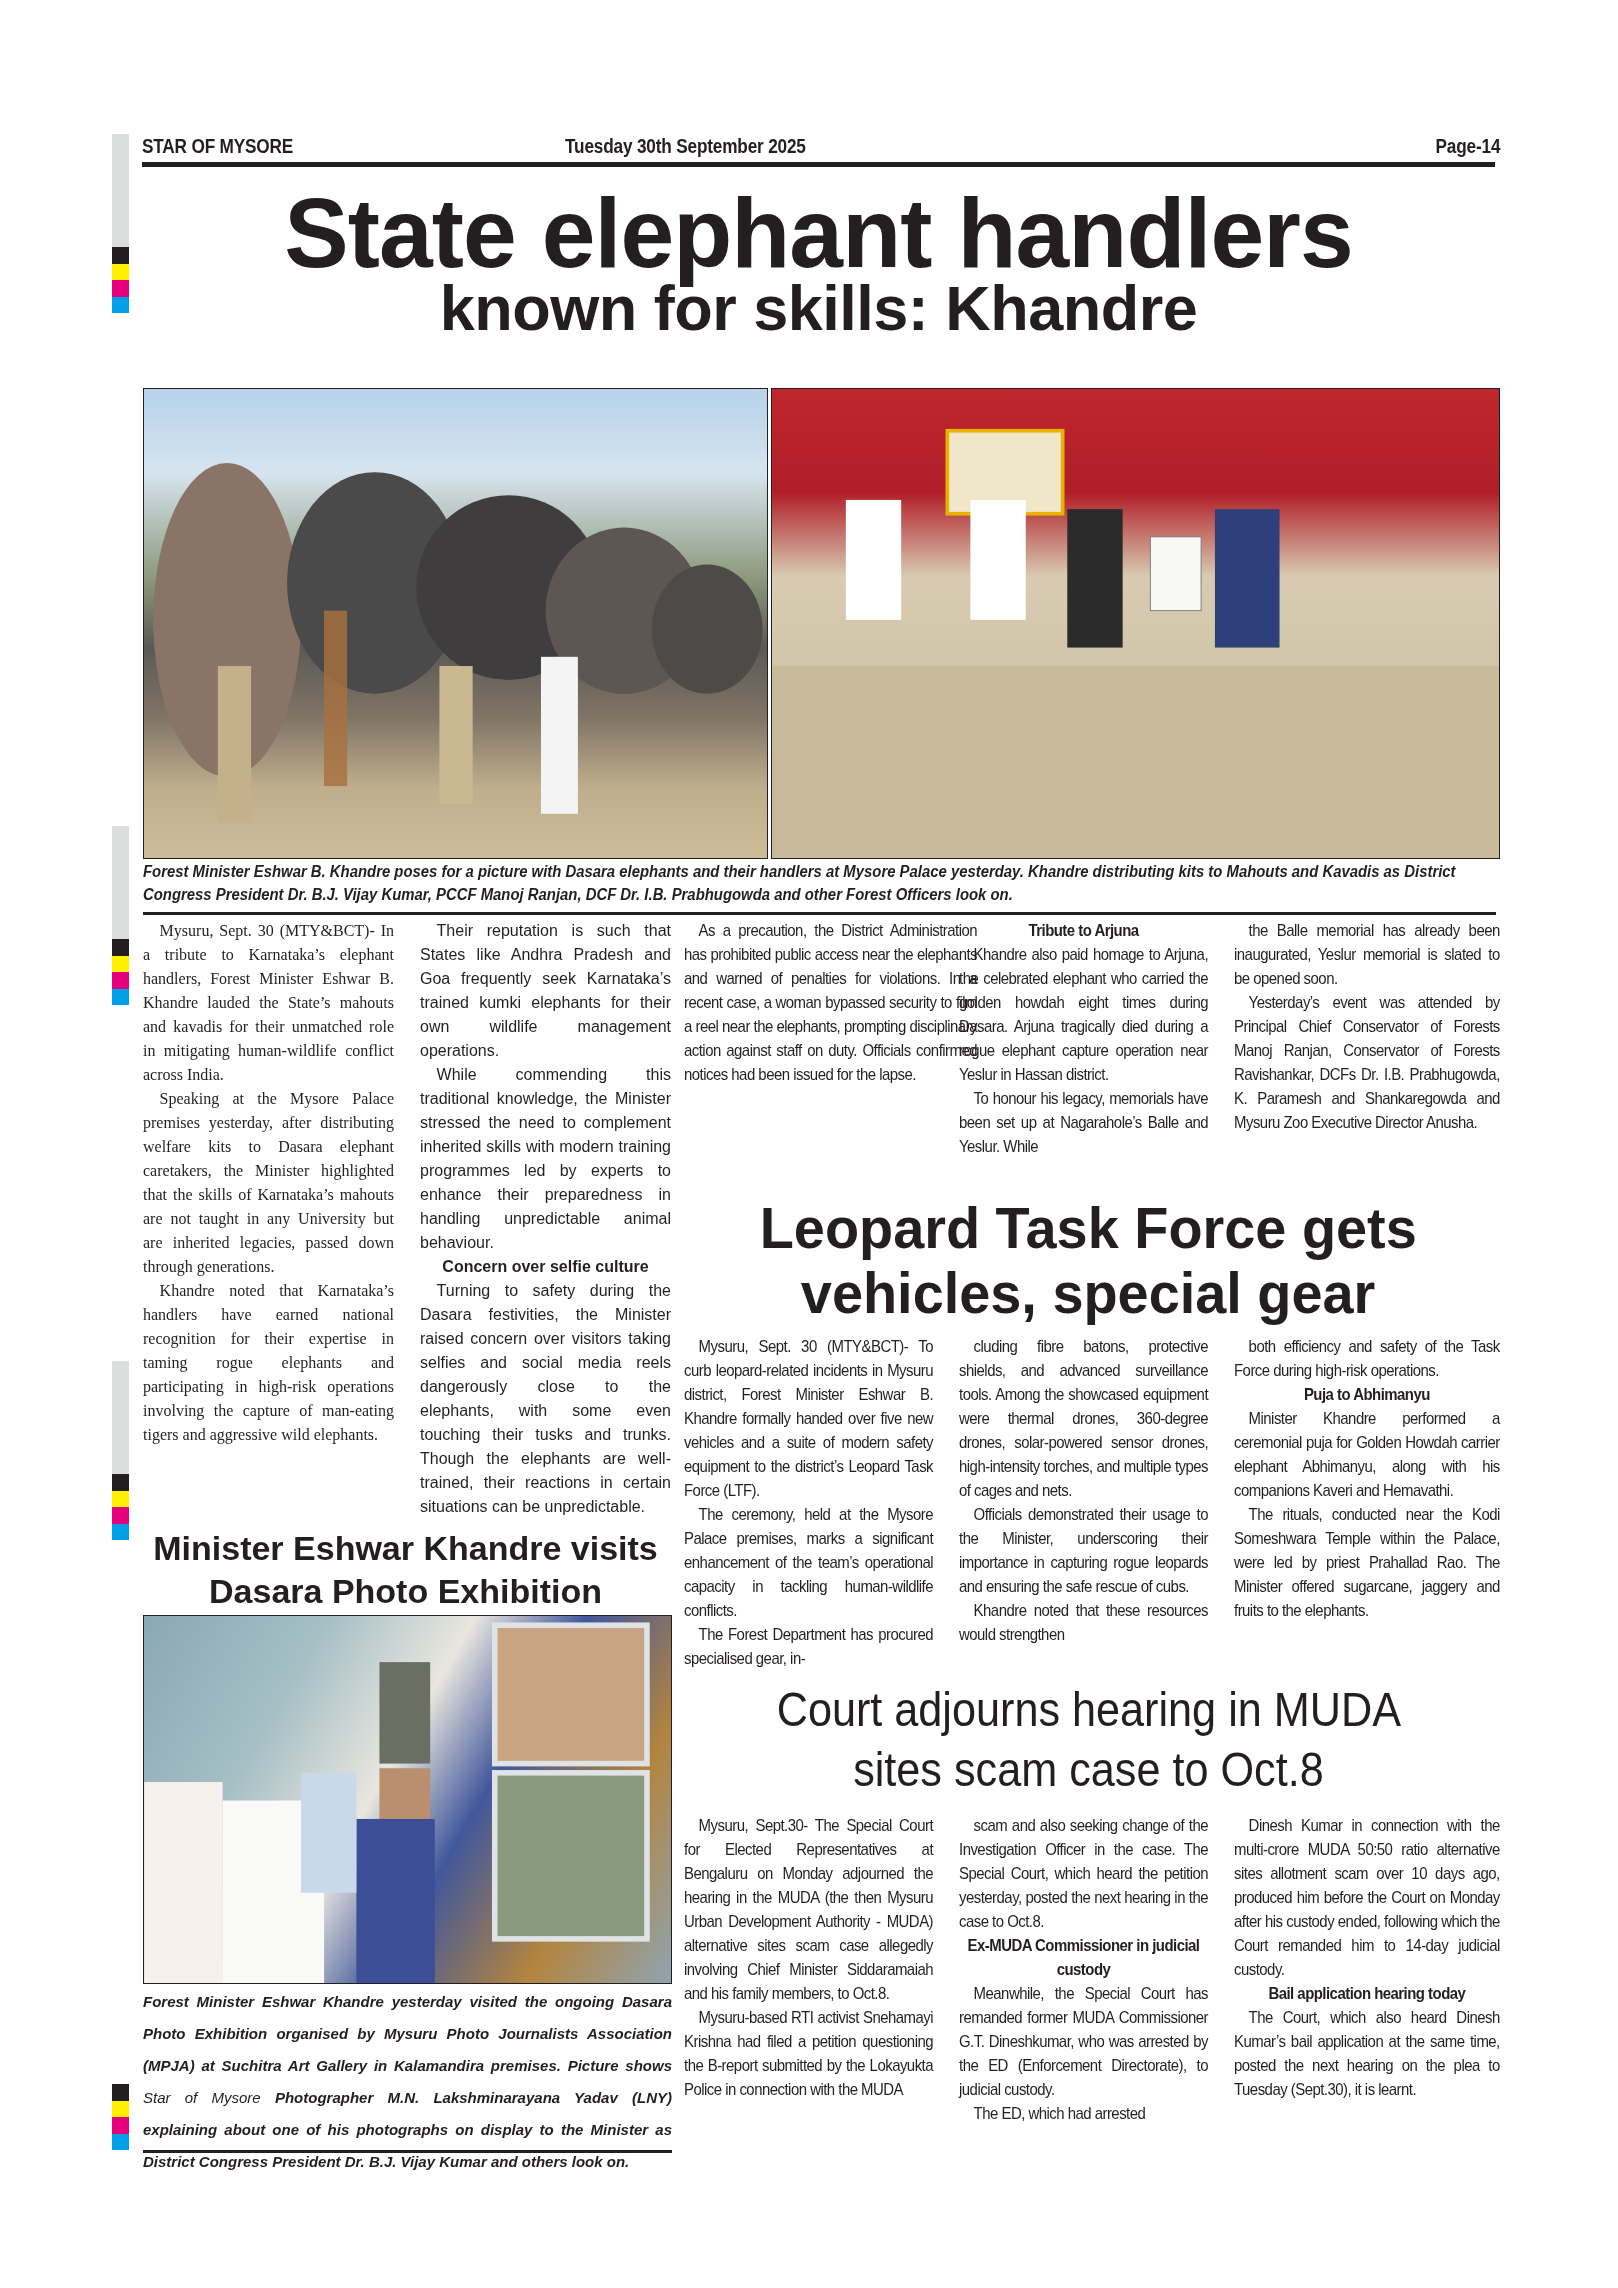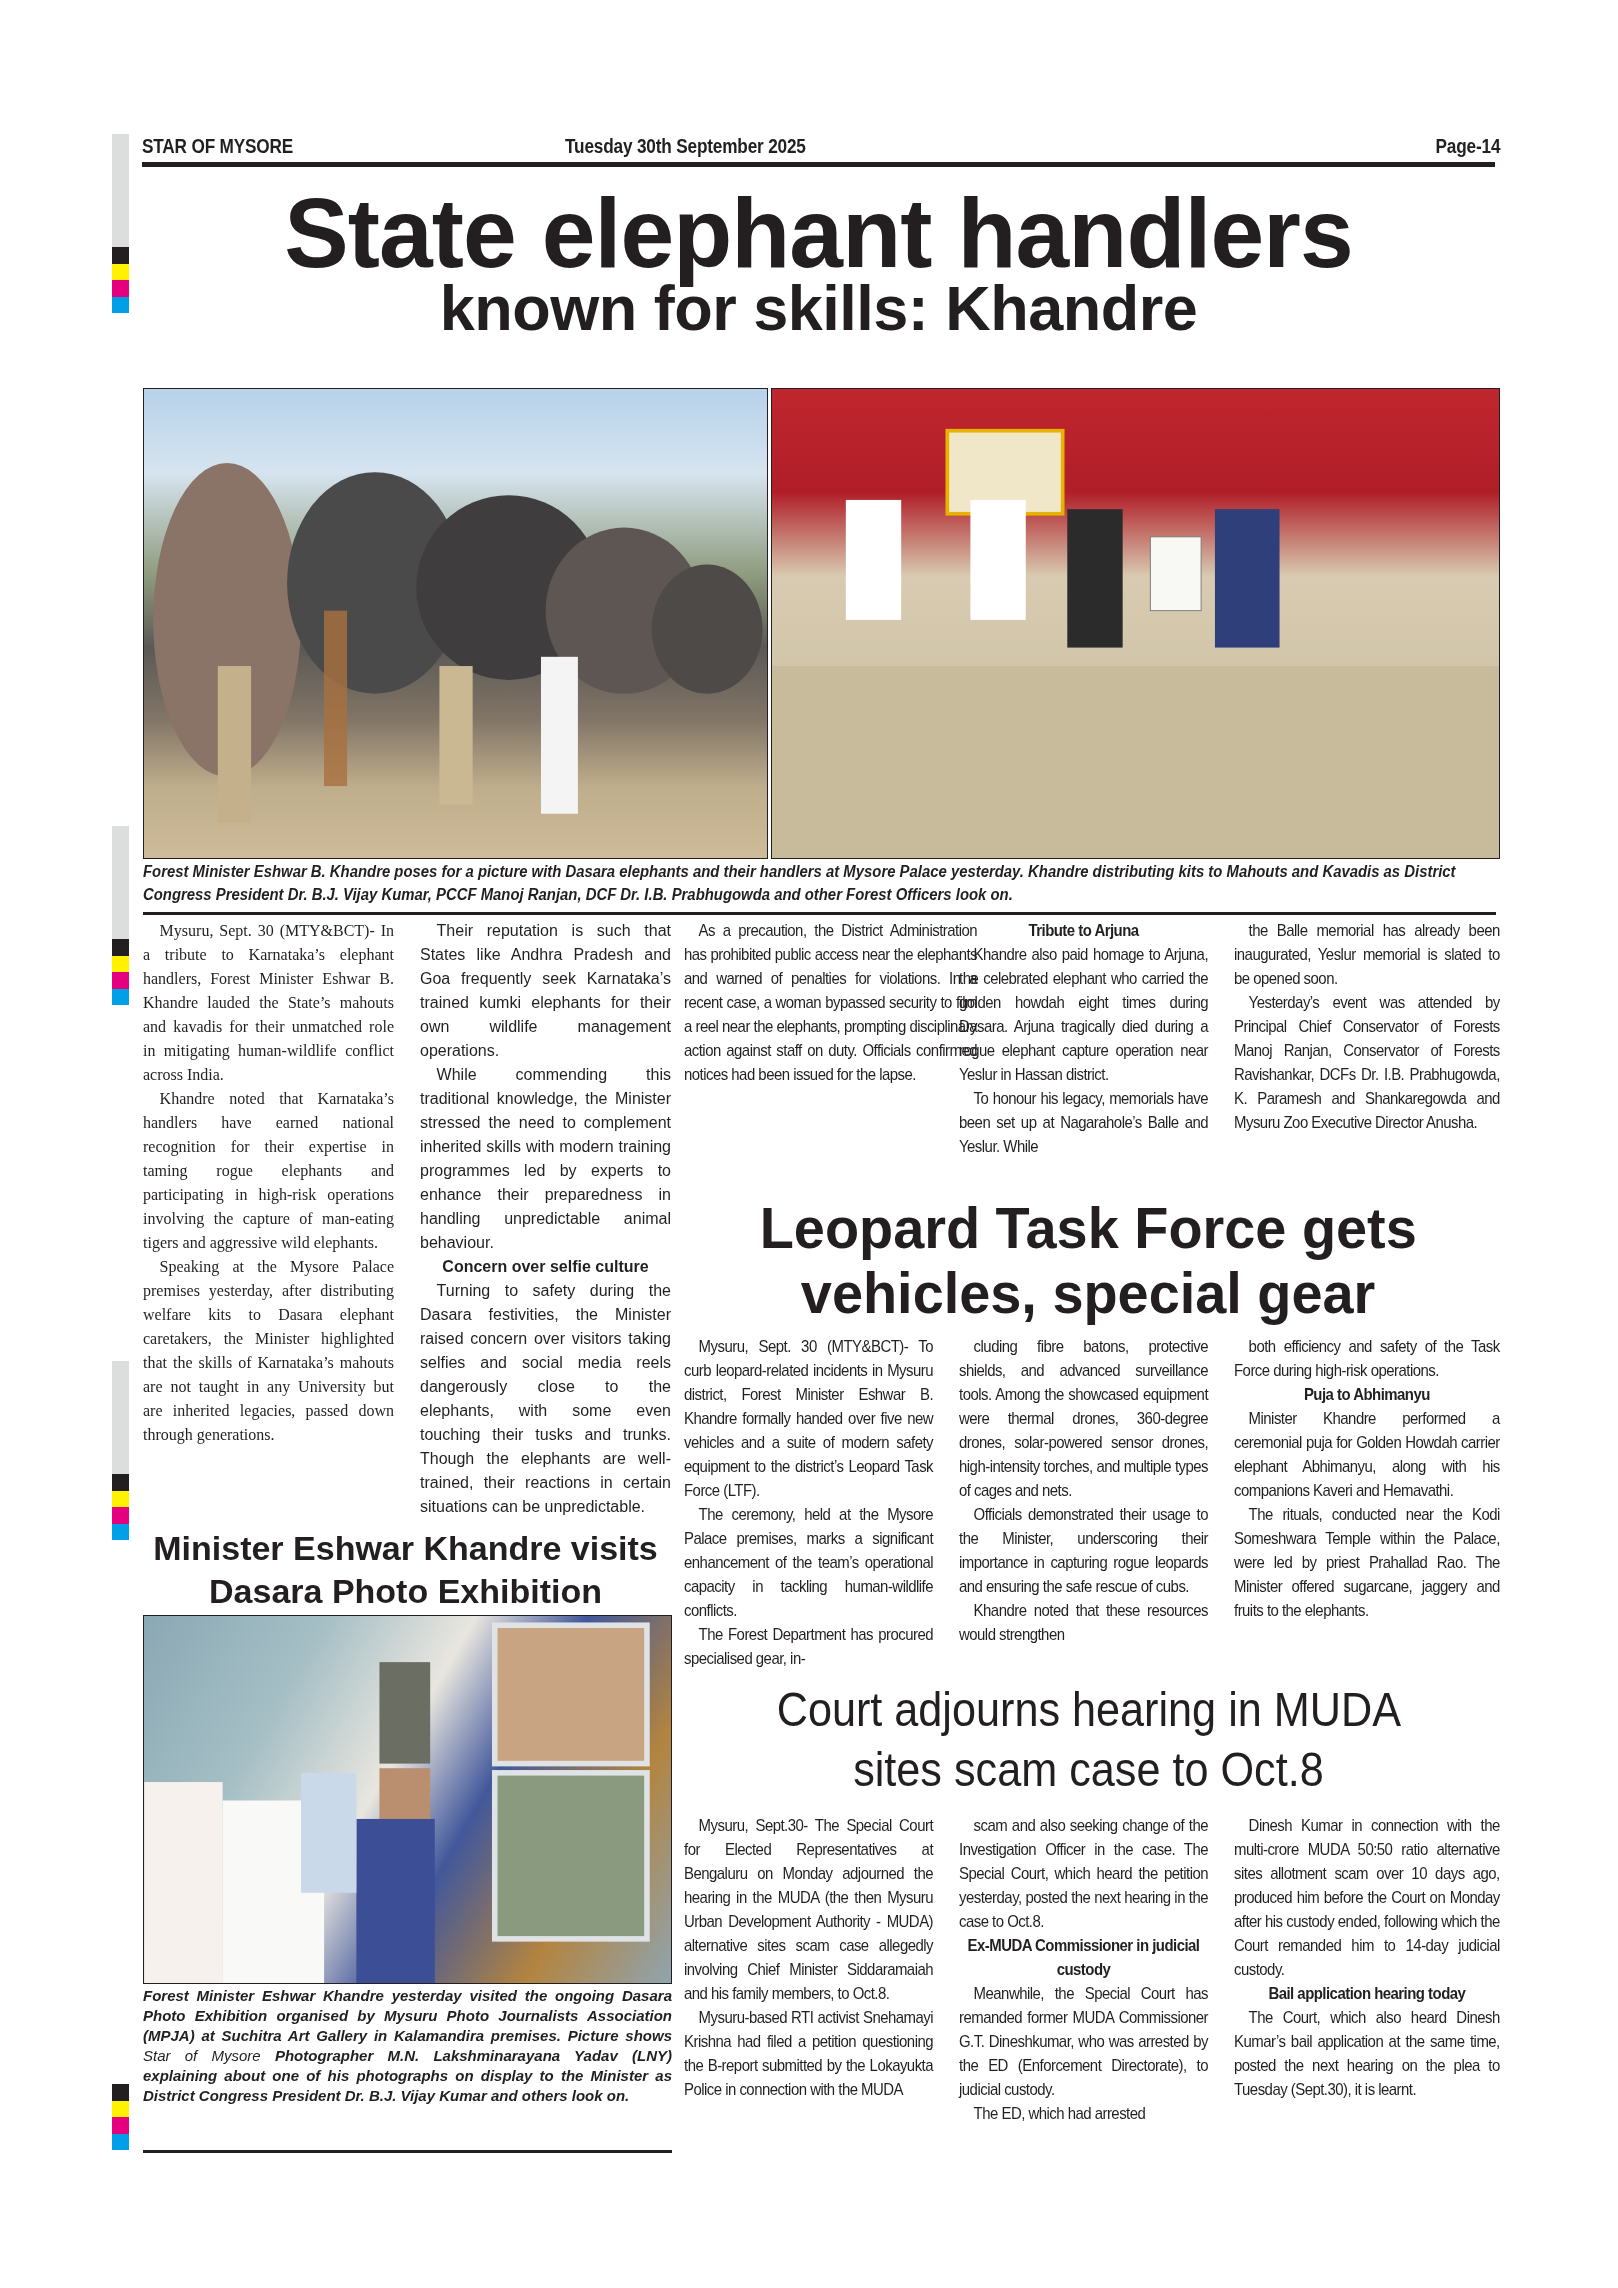--- a/index.html
+++ b/index.html
@@ -28,21 +28,21 @@
   .h1b span { letter-spacing: -0.5px; }
 
   .photo { position: absolute; border: 1.8px solid #231f20; overflow: hidden; }
   .photo1 { left: 143px; top: 388px; width: 625px; height: 471px; background: linear-gradient(180deg, #b7d2ea 0%, #d6e4ef 18%, #8d9a7c 40%, #5b5955 55%, #807466 70%, #bfae8c 85%, #cdbb99 100%); }
   .photo2 { left: 771px; top: 388px; width: 729px; height: 471px; background: linear-gradient(180deg, #c0262e 0%, #b01e28 22%, #d8cbb1 40%, #cfc3a7 65%, #d9ceb4 100%); }
   .photo3 { left: 143px; top: 1615px; width: 529px; height: 369px; background: linear-gradient(120deg, #8aa8b4 0%, #a5bfc5 25%, #e9e6df 45%, #42589b 60%, #b3843f 80%, #8fa4b0 100%); }
 
   .caption { position: absolute; font-family: "Liberation Sans", sans-serif; font-weight: bold; font-style: italic; color: #231f20; }
   .cap1 { left: 143px; top: 860px; width: 1353px; font-size: 16px; line-height: 23px; transform: scaleX(0.93); transform-origin: left; width: 1455px; }
   .cap1-rule { position: absolute; left: 143px; top: 912px; width: 1353px; height: 2.8px; background: #231f20; }
-  .cap3 { left: 143px; top: 1986px; width: 529px; font-size: 15px; line-height: 20px; text-align: justify; }
+  .cap3 { left: 143px; top: 1986px; width: 529px; font-size: 15px; line-height: 32px; text-align: justify; }
   .cap3 .plain { font-weight: normal; }
   .cap3-rule { position: absolute; left: 143px; top: 2150px; width: 529px; height: 2.8px; background: #231f20; }
 
   .col { position: absolute; font-family: "Liberation Sans", sans-serif; font-size: 16px; line-height: 24px; text-align: justify; color: #231f20; }
   .col p { text-indent: 16.6px; }
   .col .sub { text-align: center; font-weight: bold; text-indent: 0; }
   .narrow { font-size: 17px; letter-spacing: -0.6px; transform: scaleX(0.88); transform-origin: left top; }
 
   .c1 { left: 143px; top: 919px; width: 251px; font-family: Liberation Serif, serif; }
   .c2 { left: 420px; top: 919px; width: 251px; }
@@ -138,22 +138,22 @@
     <rect x="410" y="160" width="55" height="80" fill="#f8f8f4" stroke="#777"></rect>
     <rect x="480" y="130" width="70" height="150" fill="#2e3f7a"></rect>
   </svg>
 </div>
 
 <div class="caption cap1">Forest Minister Eshwar B. Khandre poses for a picture with Dasara elephants and their handlers at Mysore Palace yesterday. Khandre distributing kits to Mahouts and Kavadis as District Congress President Dr. B.J. Vijay Kumar, PCCF Manoj Ranjan, DCF Dr. I.B. Prabhugowda and other Forest Officers look on.</div>
 <div class="cap1-rule"></div>
 
 <div class="col c1">
   <p>Mysuru, Sept. 30 (MTY&amp;BCT)- In a tribute to Karnataka’s elephant handlers, Forest Minister Eshwar B. Khandre lauded the State’s mahouts and kavadis for their unmatched role in mitigating human-wildlife conflict across India.</p>
+  <p>Speaking at the Mysore Palace premises yesterday, after distributing welfare kits to Dasara elephant caretakers, the Minister highlighted that the skills of Karnataka’s mahouts are not taught in any University but are inherited legacies, passed down through generations.</p>
   <p>Khandre noted that Karnataka’s handlers have earned national recognition for their expertise in taming rogue elephants and participating in high-risk operations involving the capture of man-eating tigers and aggressive wild elephants.</p>
-  <p>Speaking at the Mysore Palace premises yesterday, after distributing welfare kits to Dasara elephant caretakers, the Minister highlighted that the skills of Karnataka’s mahouts are not taught in any University but are inherited legacies, passed down through generations.</p>
 </div>
 <div class="col c2">
   <p>Their reputation is such that States like Andhra Pradesh and Goa frequently seek Karnataka’s trained kumki elephants for their own wildlife management operations.</p>
   <p>While commending this traditional knowledge, the Minister stressed the need to complement inherited skills with modern training programmes led by experts to enhance their preparedness in handling unpredictable animal behaviour.</p>
   <p class="sub">Concern over selfie culture</p>
   <p>Turning to safety during the Dasara festivities, the Minister raised concern over visitors taking selfies and social media reels dangerously close to the elephants, with some even touching their tusks and trunks. Though the elephants are well-trained, their reactions in certain situations can be unpredictable.</p>
 </div>
 <div class="col c3 narrow" style="width:333px;">
   <p>As a precaution, the District Administration has prohibited public access near the elephants and warned of penalties for violations. In a recent case, a woman bypassed security to film a reel near the elephants, prompting disciplinary action against staff on duty. Officials confirmed notices had been issued for the lapse.</p>
 </div>

